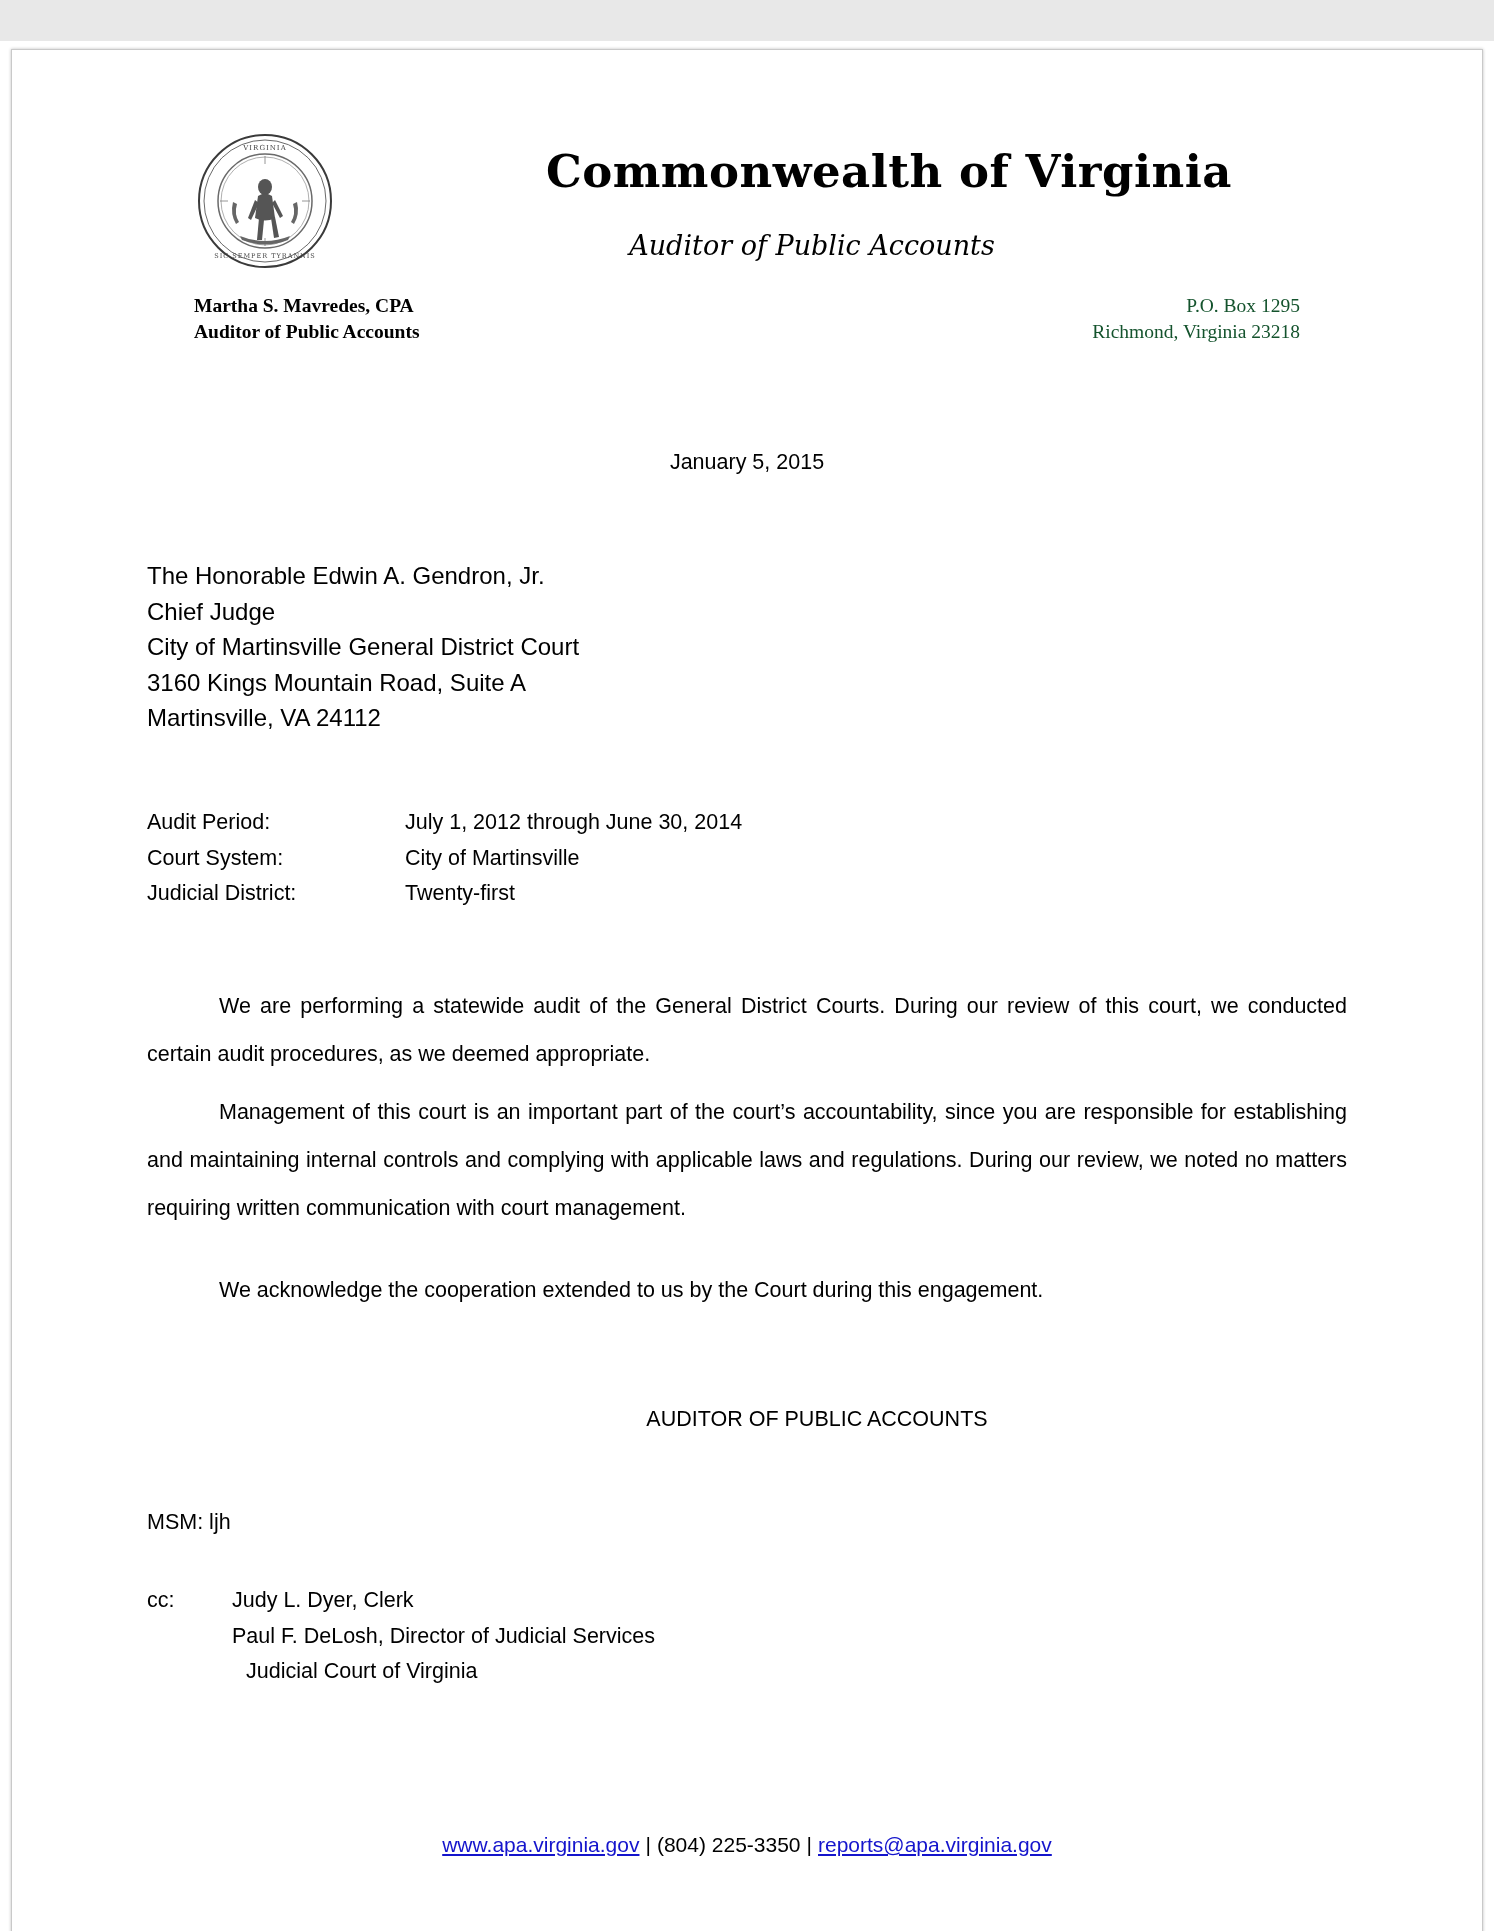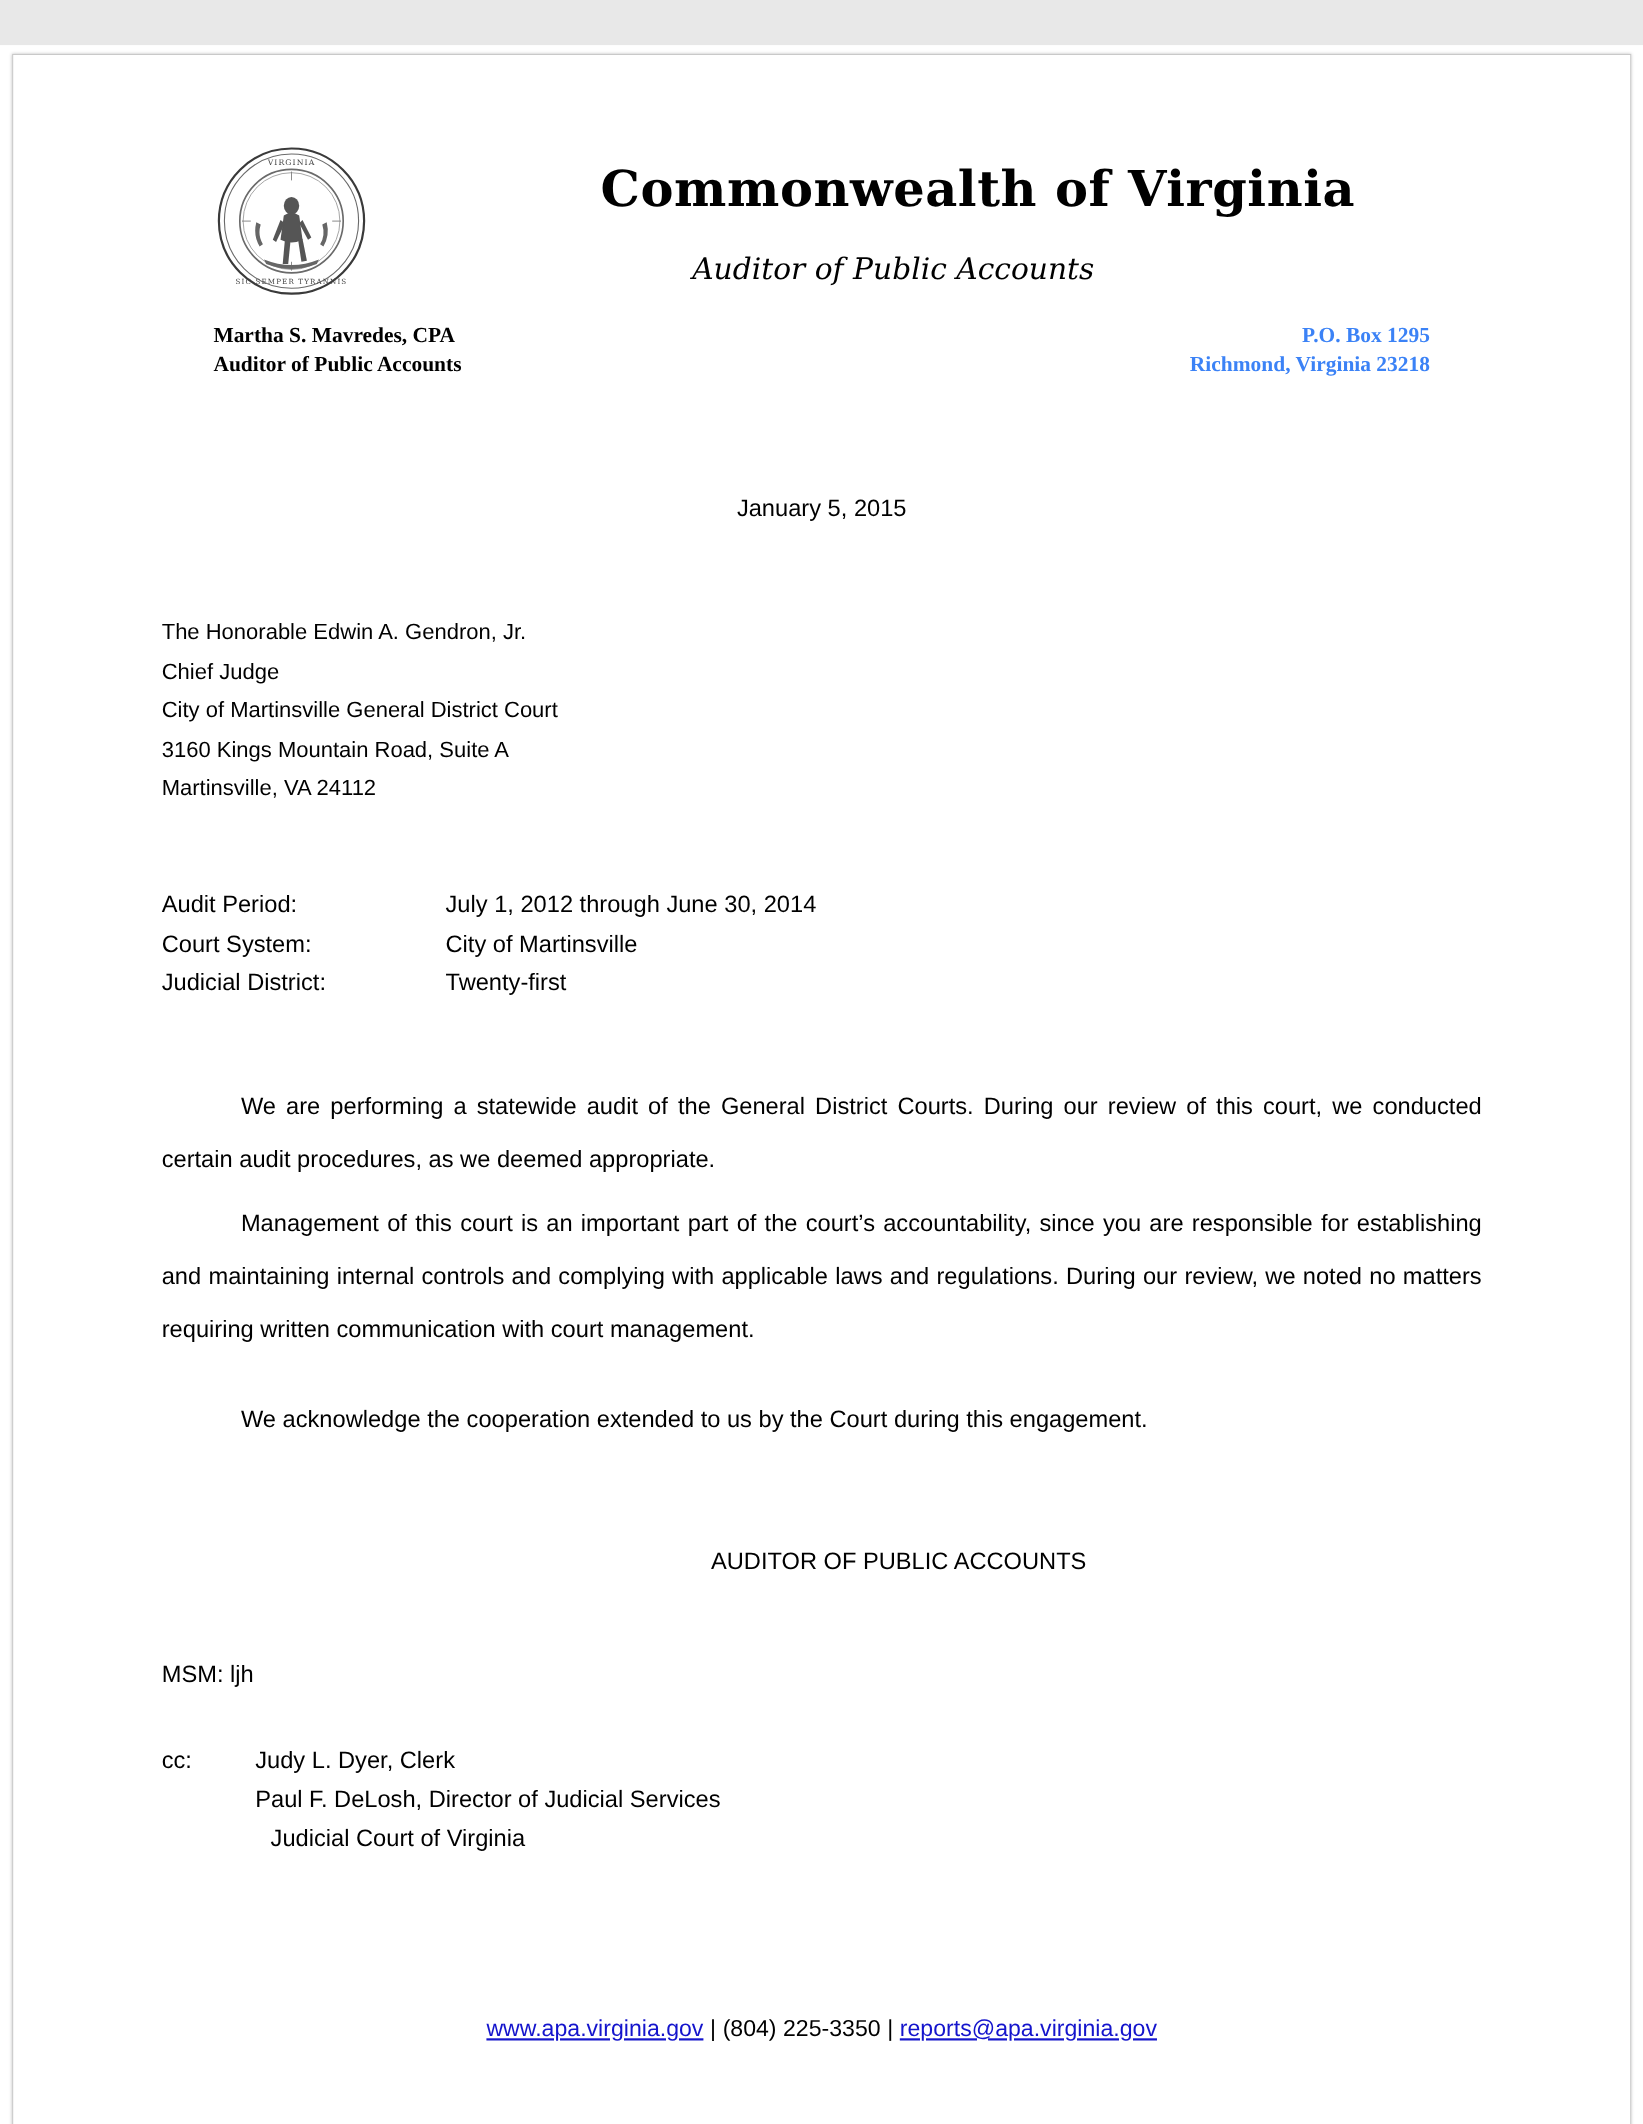--- a/index.html
+++ b/index.html
@@ -82,35 +82,34 @@
     font-weight: bold;
   }
   .lh-right {
     position: absolute;
     right: 182px;
     top: 243px;
     text-align: right;
     font-family: "Liberation Serif", serif;
     font-size: 19.5px;
     line-height: 26px;
-    color: #3b82f6;
-    font-weight: bold;
+    color: #14532d;
   }
   .date {
     position: absolute;
     left: 0; right: 0;
     top: 400px;
     text-align: center;
     font-size: 21.5px;
   }
   .addr {
     position: absolute;
     left: 135px;
     top: 508px;
-    font-size: 20px;
+    font-size: 24px;
     line-height: 35.5px;
   }
   .meta {
     position: absolute;
     left: 135px;
     top: 755px;
     font-size: 21.5px;
     line-height: 35.5px;
   }
   .meta-row { display: flex; }

